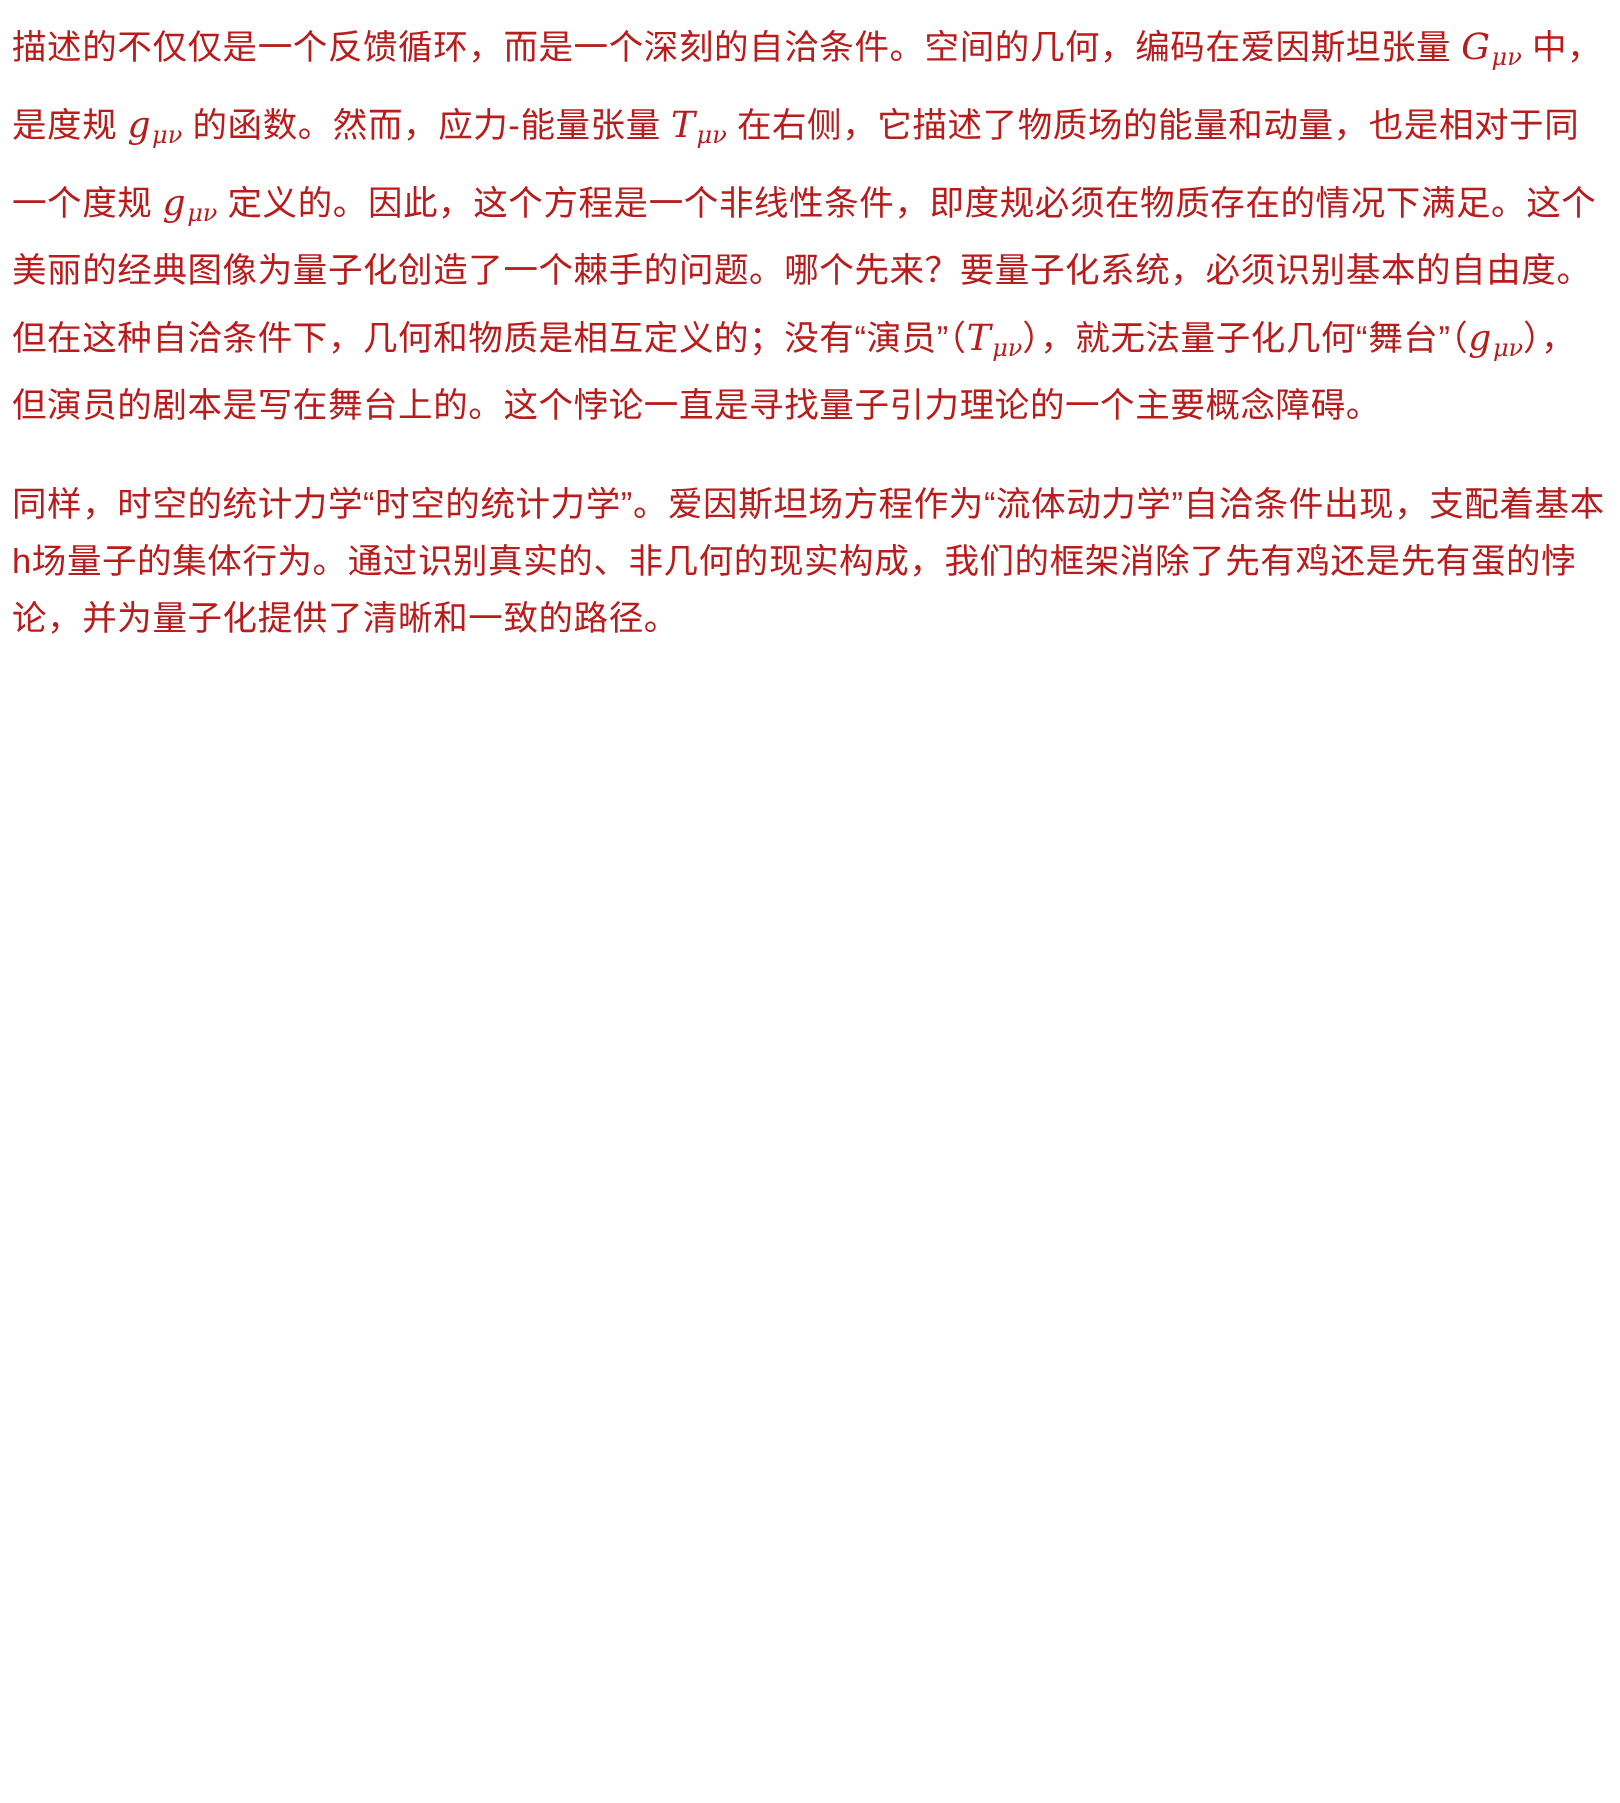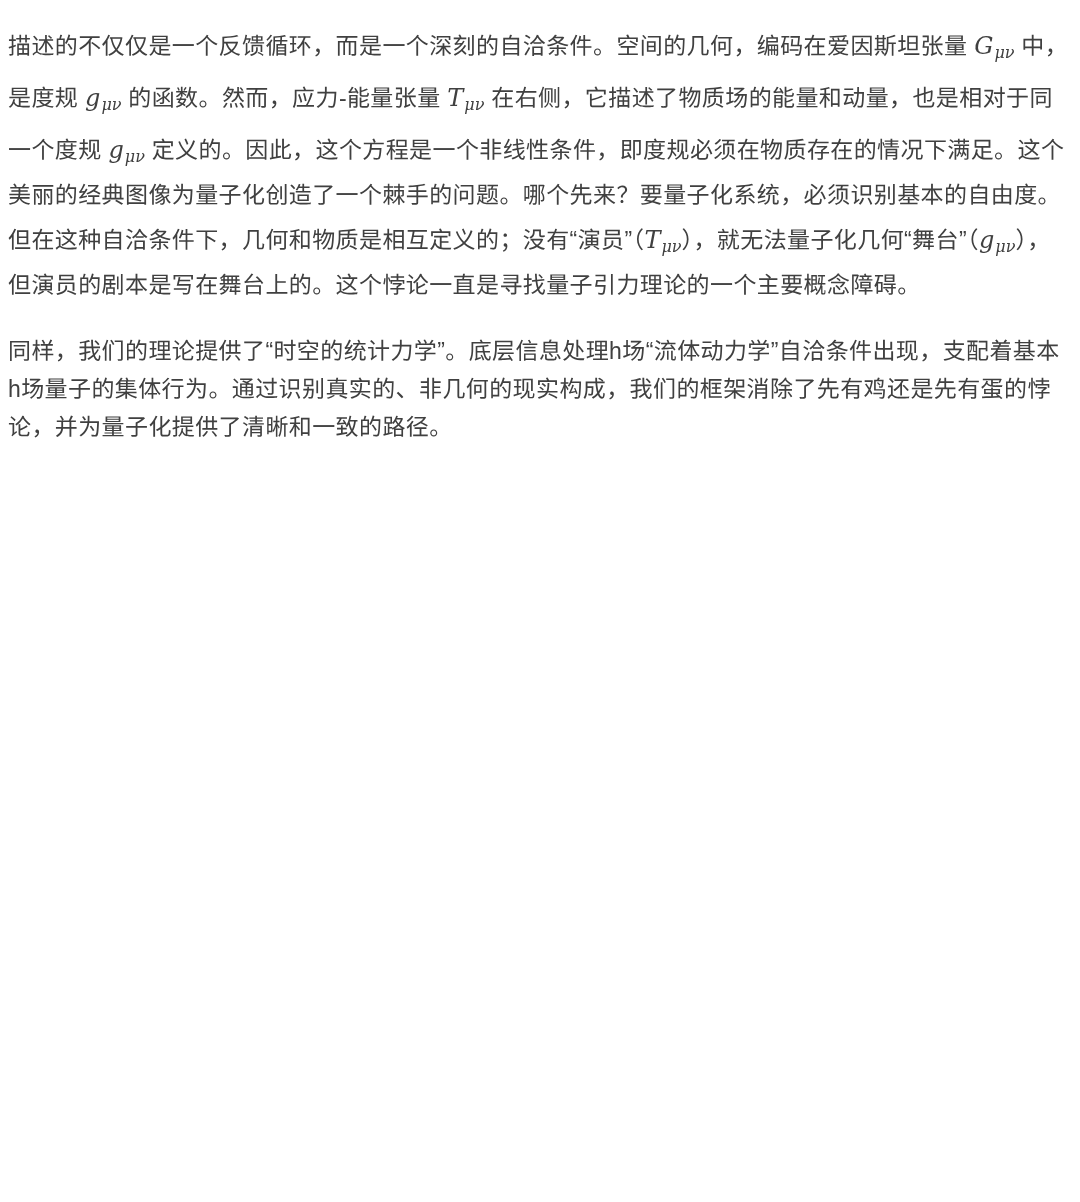--- a/index.html
+++ b/index.html
@@ -10,25 +10,25 @@
   .page {
     width: 1080px;
     height: 1202px;
     overflow: hidden;
     background: #ffffff;
     box-sizing: border-box;
   }
   .doc {
     box-sizing: border-box;
     width: 100%;
-    padding: 20px 8px 0 8px;
+    padding: 5px 8px 0 8px;
     font-family: "Liberation Sans", "DejaVu Sans", sans-serif;
     font-size: 23px;
     line-height: 38px;
-    color: #404040;
+    color: #b91c1c;
     letter-spacing: 0.4px;
     text-align: left;
     word-break: break-all;
   }
   .doc p {
     margin: 28px 0;
   }
   .doc p:first-child {
     margin-top: 0;
   }
@@ -60,15 +60,15 @@
     vertical-align: -0.28em;
     margin-left: 1px;
   }
 </style>
 </head>
 <body>
 
 <div class="page">
   <div class="doc" id="doc">
       <p>描述的不仅仅是一个反馈循环，而是一个深刻的自洽条件。空间的几何，编码在爱因斯坦张量 <span class="math"><i>G</i><sub>μν</sub></span> 中，是度规 <span class="math"><i>g</i><sub>μν</sub></span> 的函数。然而，应力-能量张量 <span class="math"><i>T</i><sub>μν</sub></span> 在右侧，它描述了物质场的能量和动量，也是相对于同一个度规 <span class="math"><i>g</i><sub>μν</sub></span> 定义的。因此，这个方程是一个非线性条件，即度规必须在物质存在的情况下满足。这个美丽的经典图像为量子化创造了一个棘手的问题。哪个先来？要量子化系统，必须识别基本的自由度。但在这种自洽条件下，几何和物质是相互定义的；没有“演员”（<span class="math"><i>T</i><sub>μν</sub></span>），就无法量子化几何“舞台”（<span class="math"><i>g</i><sub>μν</sub></span>），但演员的剧本是写在舞台上的。这个悖论一直是寻找量子引力理论的一个主要概念障碍。</p>
-      <p>同样，我们的理论提供了“时空的统计力学”。底层信息处理h场“流体动力学”自洽条件出现，支配着基本h场量子的集体行为。通过识别真实的、非几何的现实构成，我们的框架消除了先有鸡还是先有蛋的悖论，并为量子化提供了清晰和一致的路径。</p>
+      <p>同样，时空的统计力学“时空的统计力学”。爱因斯坦场方程作为“流体动力学”自洽条件出现，支配着基本h场量子的集体行为。通过识别真实的、非几何的现实构成，我们的框架消除了先有鸡还是先有蛋的悖论，并为量子化提供了清晰和一致的路径。</p>
     </div>
 </div>
 
 </body></html>

